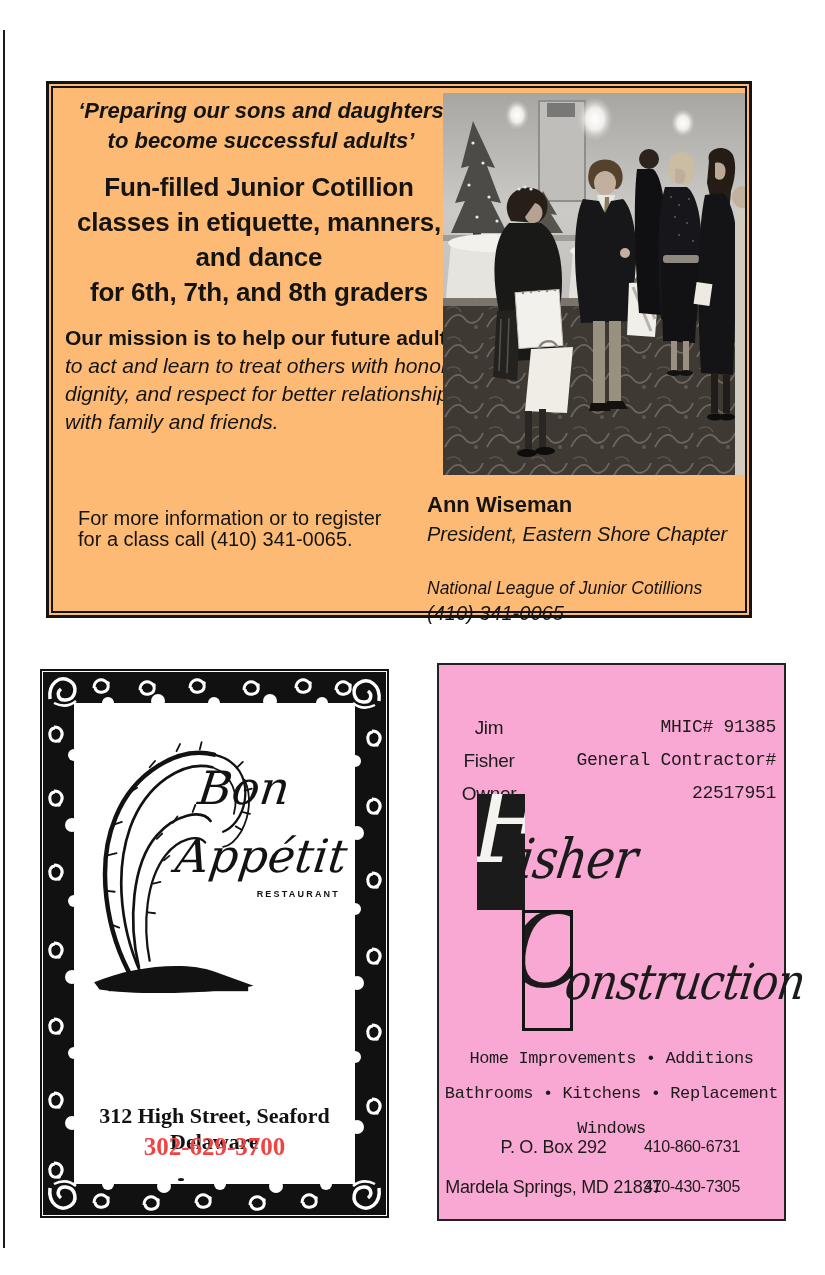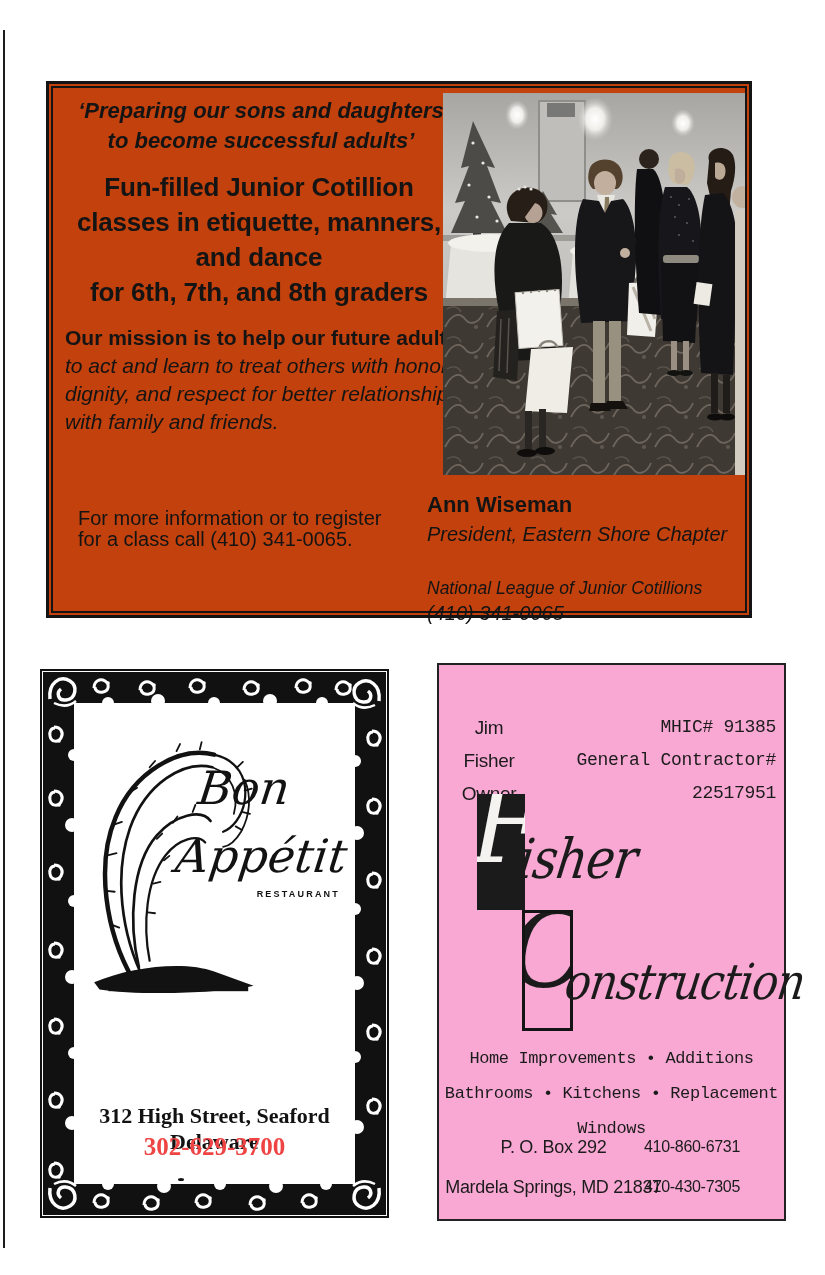--- a/index.html
+++ b/index.html
@@ -7,21 +7,21 @@
     width:825px;height:1275px;background:#ffffff;position:relative;overflow:hidden;
     font-family:"Liberation Sans",sans-serif;color:#141414;
     -webkit-font-smoothing:antialiased;
   }
   .pre{white-space:pre-line;}
   .scan-line{position:absolute;left:3px;top:30px;width:2px;height:1218px;background:#1c1c1c;}
 
   
   #cotillion-ad{
     position:absolute;left:46px;top:81px;width:700px;height:531px;
-    border:3px solid #141414;background:#c2410c;
+    border:3px solid #141414;background:#fdba74;
   }
   #cotillion-ad::before{content:"";position:absolute;inset:2px;border:2px solid #141414;pointer-events:none;}
   #cotillion-ad .quote{
     position:absolute;left:8px;top:12px;width:408px;text-align:center;
     font-weight:bold;font-style:italic;font-size:22px;line-height:30px;
   }
   #cotillion-ad .headline{
     position:absolute;left:0;top:86px;width:420px;text-align:center;
     font-weight:bold;font-size:26px;line-height:35px;letter-spacing:-0.2px;
   }

